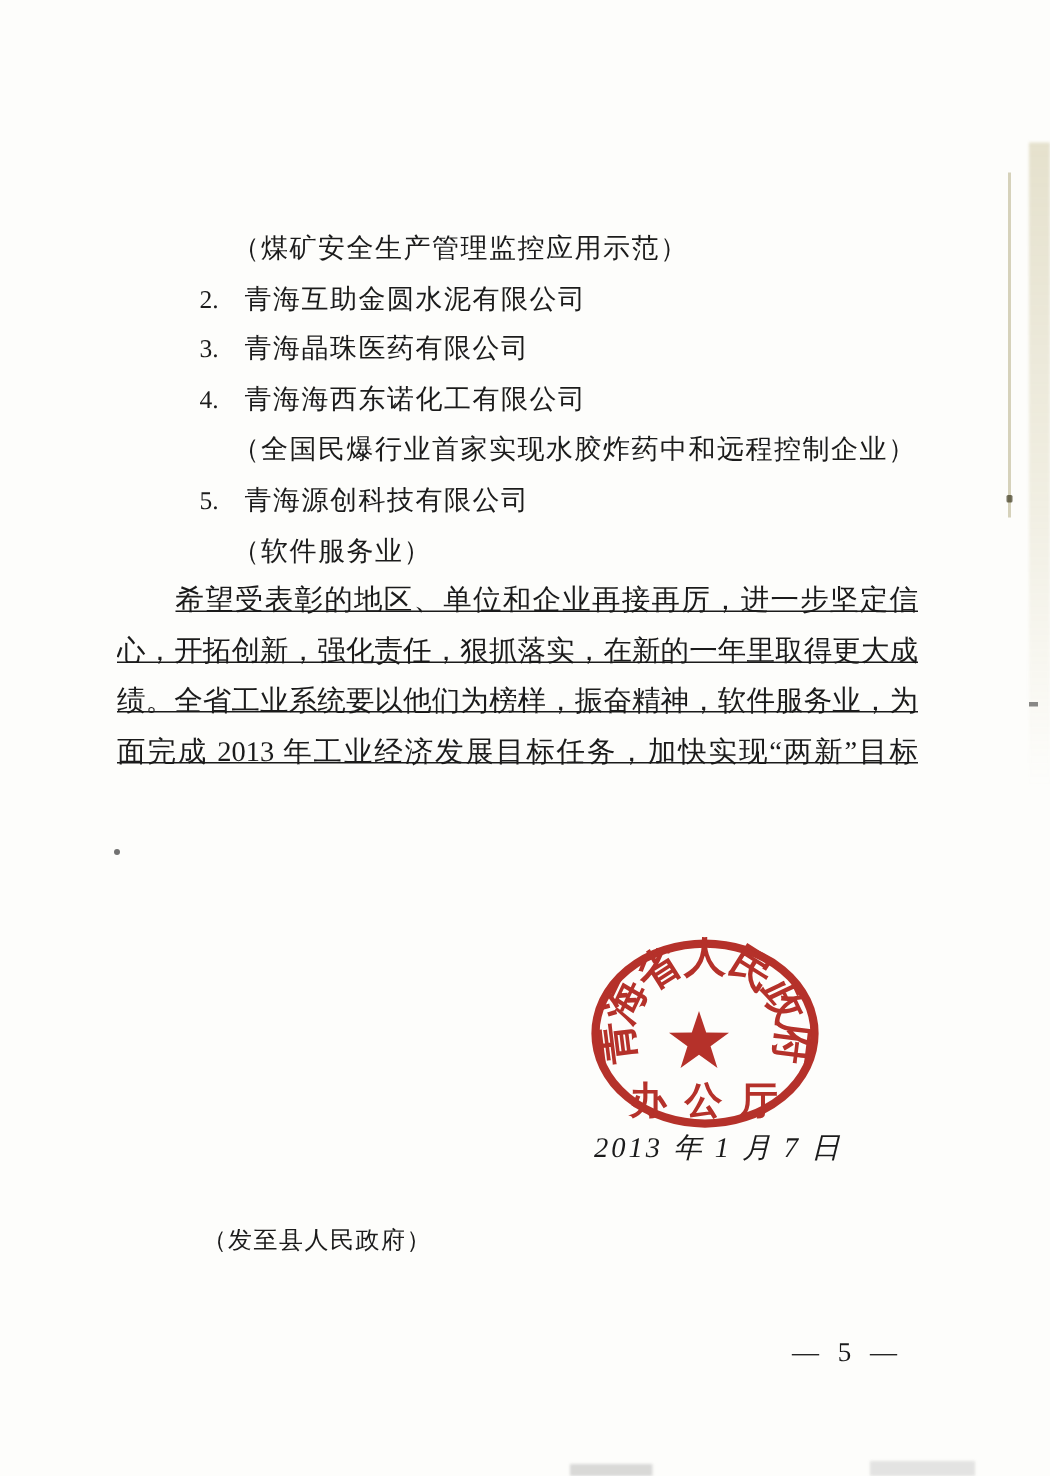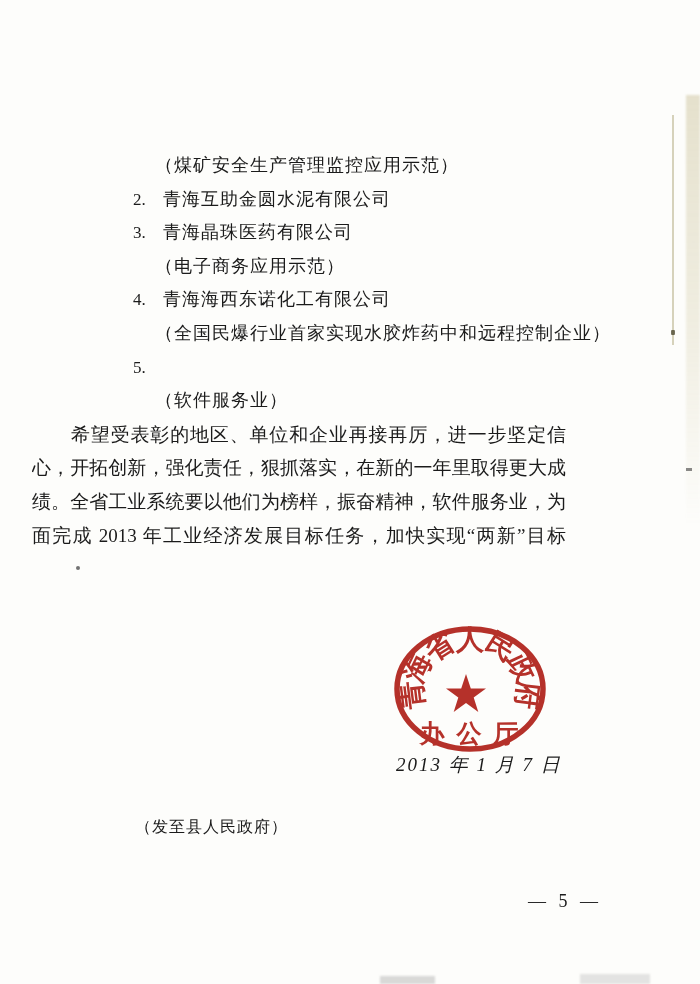--- a/index.html
+++ b/index.html
@@ -10,22 +10,22 @@
     color:#1b1b1b;
   }
   .page{position:absolute;inset:0;border-radius:28px;}
   
   .flow{position:absolute;top:149px;left:0;width:700px;}
   .line{height:33.6px;line-height:33.6px;white-space:nowrap;font-size:18px;letter-spacing:1px;}
   .line.paren{padding-left:155px;}
   .line.item{position:relative;}
   .line.item .num{position:absolute;left:133px;font-size:17px;letter-spacing:0;}
   .line.item .txt{margin-left:163px;}
-  .pline{margin-left:32px;width:534px;height:33.6px;line-height:33.6px;
-    font-size:19px;text-align:justify;text-align-last:justify;overflow:hidden;}
+  .pline{margin-left:78px;width:534px;height:33.6px;line-height:33.6px;
+    font-size:19px;text-align:justify;text-align-last:justify;overflow:hidden;text-decoration:underline;}
   .pline.first{text-indent:39px;}
   .pline.last{text-align-last:left;}
   
   .seal{position:absolute;left:388px;top:615px;width:168px;height:160px;
     mix-blend-mode:multiply;opacity:.95;}
   .seal .ring{fill:none;stroke:var(--seal-color,#b3261e);stroke-width:5.5;}
   .seal .star{fill:var(--seal-color,#b3261e);}
   .seal-arc-char{fill:var(--seal-color,#b3261e);font-size:28px;font-weight:bold;
     text-anchor:middle;dominant-baseline:central;
     font-family:"Liberation Serif","DejaVu Serif",serif;}
@@ -56,28 +56,28 @@
   <div class="flow">
     <div class="line paren">（煤矿安全生产管理监控应用示范）</div>
     <div class="line item">
       <span class="num">2.</span>
       <span class="txt">青海互助金圆水泥有限公司</span>
     </div>
     <div class="line item">
       <span class="num">3.</span>
       <span class="txt">青海晶珠医药有限公司</span>
     </div>
-    <div class="line paren">（电子商务应用示范）</div>
     <div class="line item">
       <span class="num">4.</span>
       <span class="txt">青海海西东诺化工有限公司</span>
     </div>
     <div class="line paren">（全国民爆行业首家实现水胶炸药中和远程控制企业）</div>
     <div class="line item">
       <span class="num">5.</span>
+      <span class="txt">青海源创科技有限公司</span>
     </div>
     <div class="line paren">（软件服务业）</div>
 
     <div class="pline first">希望受表彰的地区、单位和企业再接再厉，进一步坚定信</div>
     <div class="pline">心，开拓创新，强化责任，狠抓落实，在新的一年里取得更大成</div>
     <div class="pline">绩。全省工业系统要以他们为榜样，振奋精神，软件服务业，为全</div>
     <div class="pline">面完成 2013 年工业经济发展目标任务，加快实现“两新”目标</div>
   </div>
 
   <div class="date">2013 年 1 月 7 日</div>

